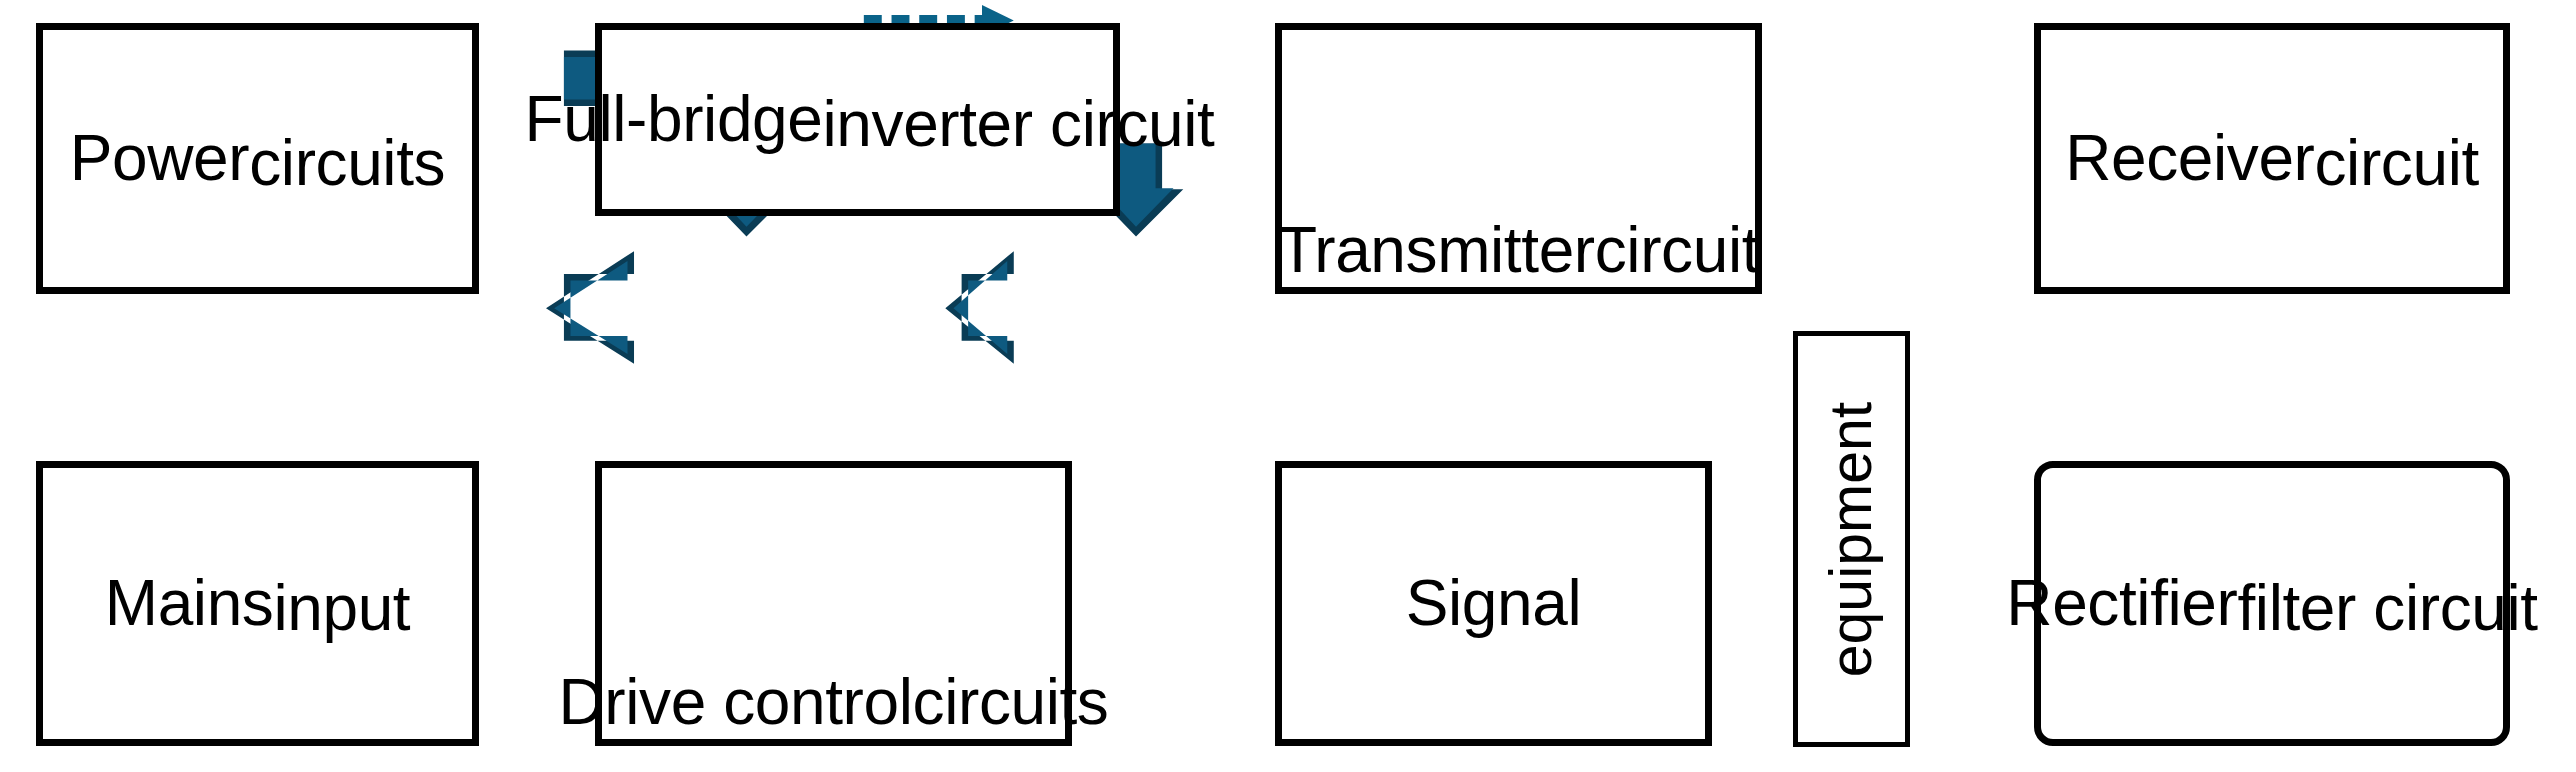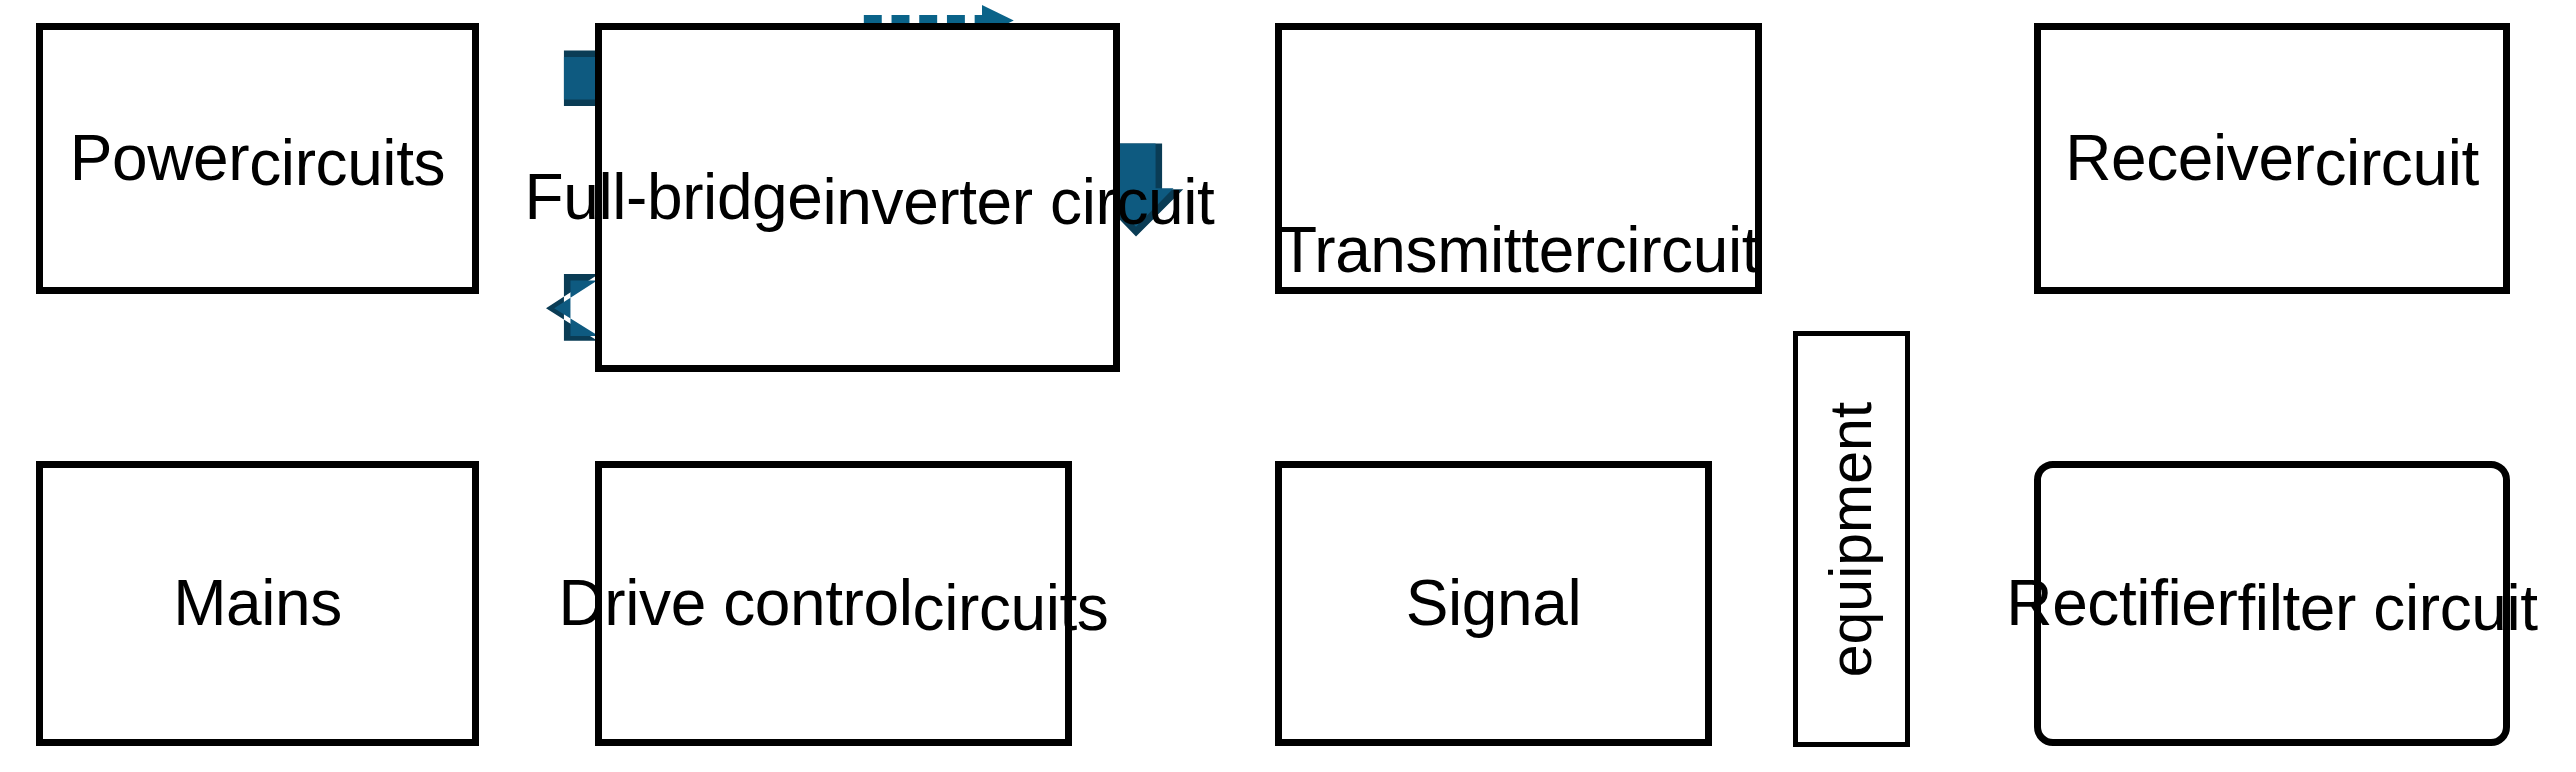--- a/index.html
+++ b/index.html
@@ -134,40 +134,41 @@
         <polygon points="1205,151 1244,170 1205,189" fill="#0a6389"></polygon>
       </g>
     </g>
   </svg>
 
   <div class="node-box two-line" id="node-power-circuits" style="left:36px; top:23px; width:443px; height:271px;">
     <span class="node-line">Power</span>
     <span class="node-line">circuits</span>
   </div>
 
-  <div class="node-box two-line" id="node-full-bridge-inverter-circuit" style="left:595px; top:23px; width:525px; height:349px;padding-left:24px;">
+  <div class="node-box two-line" id="node-full-bridge-inverter-circuit" style="left:595px; top:23px; width:525px; height:193px;padding-left:24px;">
     <span class="node-line">Full-bridge</span>
     <span class="node-line">inverter circuit</span>
   </div>
 
   <div class="node-box two-line" id="node-transmitter-circuit" style="left:1275px; top:23px; width:487px; height:271px;align-items:flex-end;">
     <span class="node-line">Transmitter</span>
     <span class="node-line">circuit</span>
   </div>
 
   <div class="node-box two-line" id="node-receiver-circuit" style="left:2034px; top:23px; width:476px; height:271px;">
     <span class="node-line">Receiver</span>
     <span class="node-line">circuit</span>
   </div>
 
   <div class="node-box two-line" id="node-mains-input" style="left:36px; top:461px; width:443px; height:285px;">
     <span class="node-line">Mains</span>
+    <span class="node-line">input</span>
   </div>
 
-  <div class="node-box two-line" id="node-drive-control-circuits" style="left:595px; top:461px; width:477px; height:285px;">
+  <div class="node-box two-line" id="node-drive-control-circuits" style="left:595px; top:461px; width:477px; height:285px;align-items:flex-end;">
     <span class="node-line">Drive control</span>
     <span class="node-line">circuits</span>
   </div>
 
   <div class="node-box two-line" id="node-signal-feedback" style="left:1275px; top:461px; width:437px; height:285px;">
     <span class="node-line">Signal</span>
   </div>
 
   <div class="node-box two-line" id="node-rectifier-filter-circuit" style="left:2034px; top:461px; width:476px; height:285px;border-radius:19px;">
     <span class="node-line">Rectifier</span>

